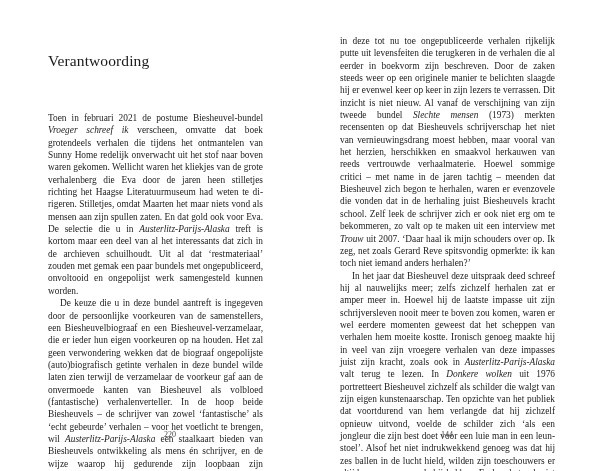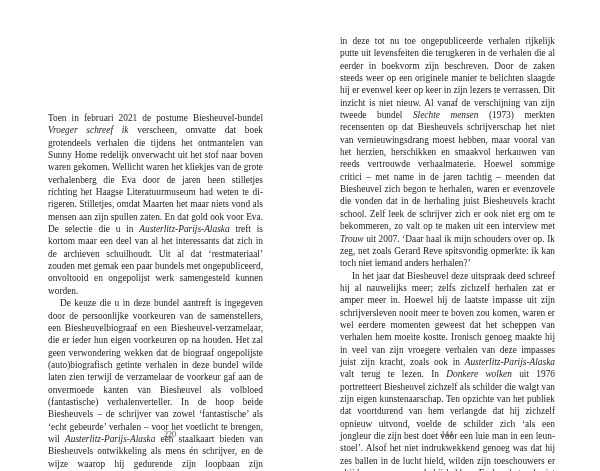--- a/index.html
+++ b/index.html
@@ -23,20 +23,21 @@
   .pagenum { position: absolute; top: 430px; width: 40px; text-align: center;
              font-family: "Liberation Serif", serif; font-size: 8px; color: #444; }
   .page.left .pagenum { left: 136px; text-align: right; }
   .page.right .pagenum { left: 127px; }
 </style>
 </head>
 <body>
 
 <div class="spread">
   <div class="page left">
+    <h1 class="heading">Verantwoording</h1>
     <div class="body" id="left-body">
         <p class="noindent"><span>Toen in februari 2021 de postume Biesheuvel-bundel </span><em>Vroeger schreef ik</em><span> verscheen, omvatte dat boek grotendeels verhalen die tijdens het ontmantelen van Sunny Home redelijk onverwacht uit het stof naar boven waren gekomen. Wellicht waren het kliekjes van de grote verhalenberg die Eva door de jaren heen stilletjes richting het Haagse Literatuurmuseum had weten te di­rigeren. Stilletjes, omdat Maarten het maar niets vond als mensen aan zijn spullen zaten. En dat gold ook voor Eva. De selectie die u in </span><em>Austerlitz-Parijs-Alaska</em><span> treft is kortom maar een deel van al het interessants dat zich in de archieven schuilhoudt. Uit al dat ‘restmateriaal’ zouden met gemak een paar bundels met ongepu­bliceerd, onvoltooid en ongepolijst werk samengesteld kunnen worden.</span></p>
         <p><span>De keuze die u in deze bundel aantreft is ingegeven door de persoonlijke voorkeuren van de samenstellers, een Biesheuvel­biograaf en een Biesheuvel-verzamelaar, die er ieder hun eigen voorkeuren op na houden. Het zal geen verwondering wekken dat de biograaf ongepolijste (auto)biografisch getinte verhalen in deze bundel wilde laten zien terwijl de verzamelaar de voor­keur gaf aan de onvermoede kanten van Biesheuvel als volbloed (fantastische) verhalenverteller. In de hoop beide Biesheuvels – de schrijver van zowel ‘fantastische’ als ‘echt gebeurde’ verha­len – voor het voetlicht te brengen, wil </span><em>Austerlitz-Parijs-Alaska</em><span> een staalkaart bieden van Biesheuvels ontwikkeling als mens én schrijver, en de wijze waarop hij gedurende zijn loopbaan zijn persoonlijke universum op steeds weer nieuwe manieren be­schreven heeft.</span></p>
       </div>
     <div class="pagenum">220</div>
   </div>
   <div class="page right">
     <div class="body" id="right-body">
         <p class="noindent"><span>in deze tot nu toe ongepubliceerde verhalen rijkelijk putte uit levensfeiten die terugkeren in de verhalen die al eerder in boek­vorm zijn beschreven. Door de zaken steeds weer op een origi­nele manier te belichten slaagde hij er evenwel keer op keer in zijn lezers te verrassen. Dit inzicht is niet nieuw. Al vanaf de verschijning van zijn tweede bundel </span><em>Slechte mensen</em><span> (1973) merk­ten recensenten op dat Biesheuvels schrijverschap het niet van vernieuwingsdrang moest hebben, maar vooral van het herzien, herschikken en smaakvol herkauwen van reeds vertrouwde ver­haalmaterie. Hoewel sommige critici – met name in de jaren tachtig – meenden dat Biesheuvel zich begon te herhalen, waren er evenzovele die vonden dat in de herhaling juist Biesheuvels kracht school. Zelf leek de schrijver zich er ook niet erg om te bekommeren, zo valt op te maken uit een interview met </span><em>Trouw</em><span> uit 2007. ‘Daar haal ik mijn schouders over op. Ik zeg, net zoals Gerard Reve spitsvondig opmerkte: ik kan toch niet iemand an­ders herhalen?’</span></p>
         <p><span>In het jaar dat Biesheuvel deze uitspraak deed schreef hij al nauwelijks meer; zelfs zichzelf herhalen zat er amper meer in. Hoewel hij de laatste impasse uit zijn schrijversleven nooit meer te boven zou komen, waren er wel eerdere momenten geweest dat het scheppen van verhalen hem moeite kostte. Ironisch ge­noeg maakte hij in veel van zijn vroegere verhalen van deze im­passes juist zijn kracht, zoals ook in </span><em>Austerlitz-Parijs-Alaska</em><span> valt terug te lezen. In </span><em>Donkere wolken</em><span> uit 1976 portretteert Biesheuvel zichzelf als schilder die walgt van zijn eigen kunstenaarschap. Ten opzichte van het publiek dat voortdurend van hem verlang­de dat hij zichzelf opnieuw uitvond, voelde de schilder zich ‘als een jongleur die zijn best doet voor een luie man in een leun­stoel’. Alsof het niet indrukwekkend genoeg was dat hij zes bal­len in de lucht hield, wilden zijn toeschouwers er altijd weer een zevende bij hebben. En kon het ook niet wat sierlijker? ‘Dan zou je het uit willen schreeuwen tegen zo’n man: “Kom toch voor de donder uit je stoel en ga er zelf eens aan staan, dacht u dat het zo makkelijk ging.”’ Gewend aan de onverwachte wegen die</span></p>

